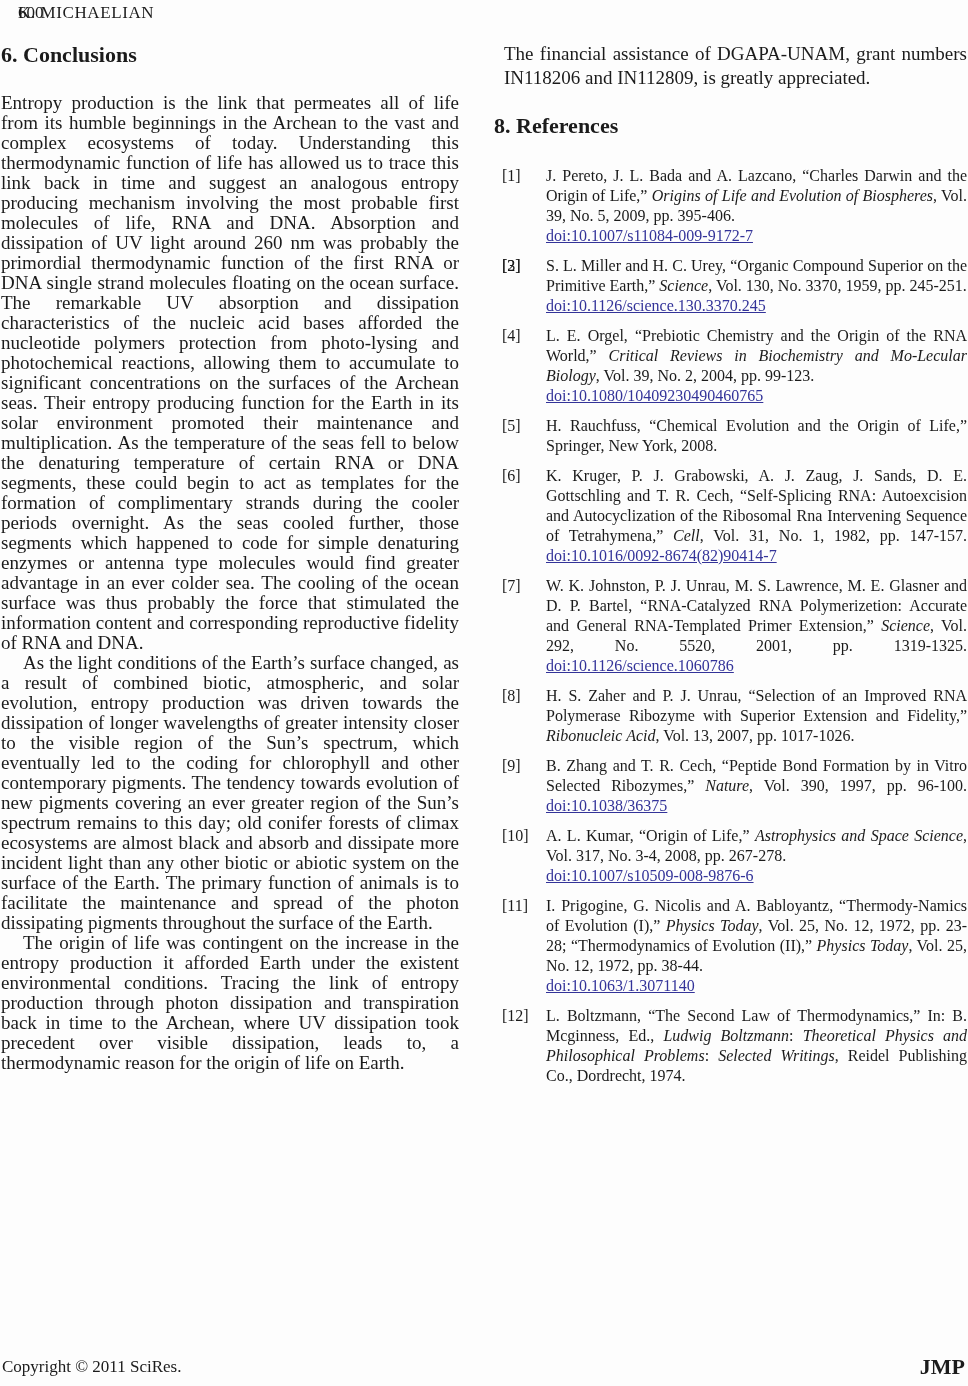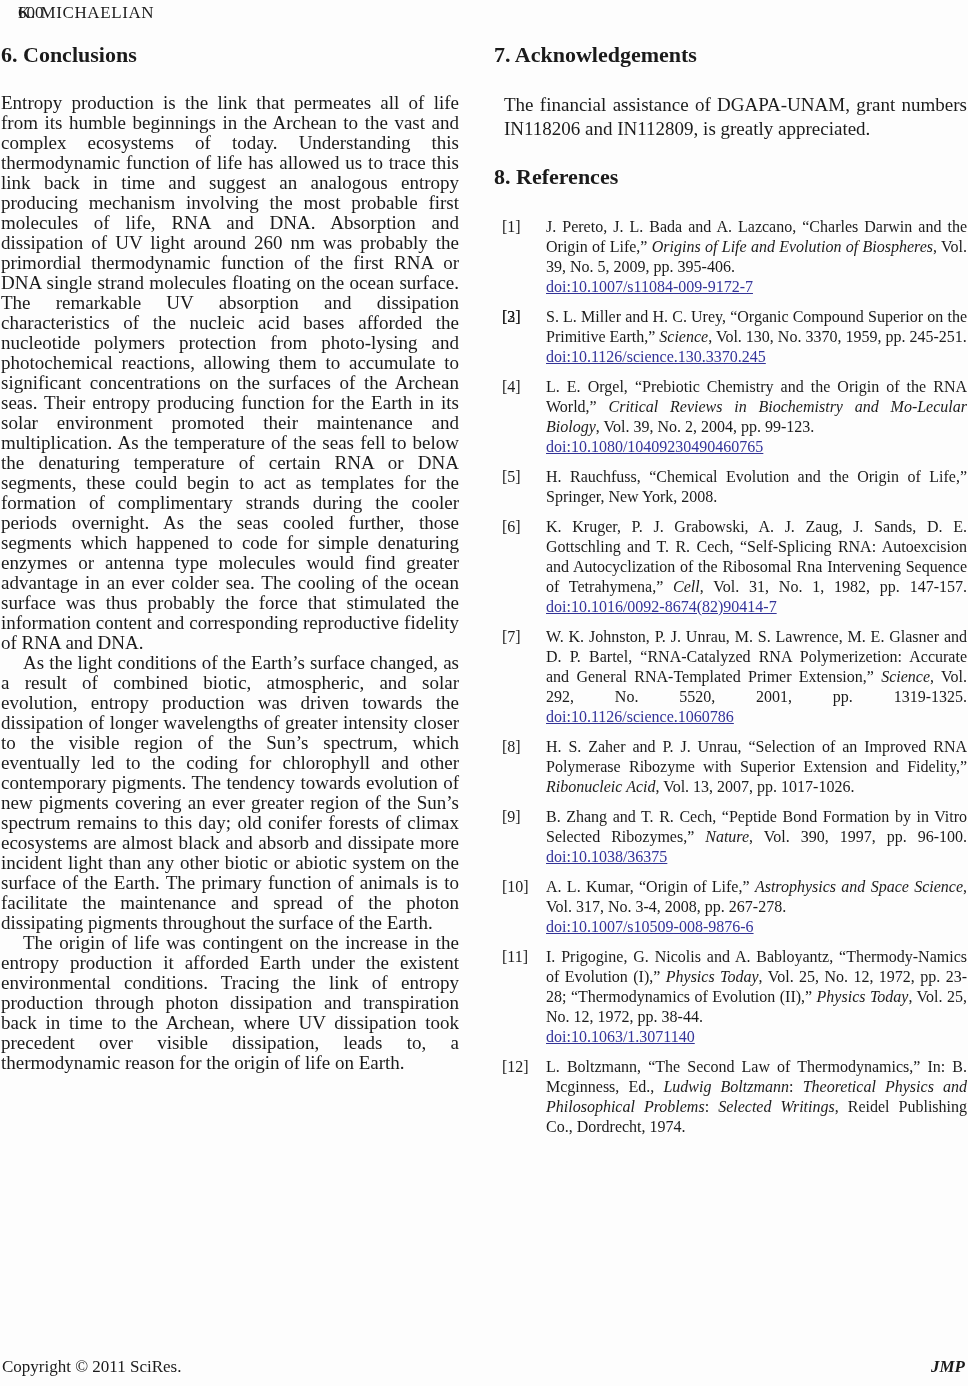--- a/index.html
+++ b/index.html
@@ -62,21 +62,21 @@
     color:#333399;
     text-decoration:underline;
     cursor:pointer;
   }
   
   .page-footer {
     position:absolute; left:2px; right:3px; top:1355px; height:26px;
     font-size:17px; line-height:24px;
   }
   .footer-left  { position:absolute; left:0; top:0; }
-  .footer-right { position:absolute; right:0; top:0; font-weight:bold; font-style:italic; font-size:17px; }
+  .footer-right { position:absolute; right:0; top:0; font-weight:bold; font-size:22px; }
 </style>
 </head>
 <body>
 
 <div class="page">
 
   <div class="running-header">
     <span class="page-number">600</span>
     <span class="running-title">K. MICHAELIAN</span>
   </div>
@@ -86,21 +86,20 @@
     <div class="col-left">
       <h2 class="section-heading">6. Conclusions</h2>
       <p class="body-par">Entropy production is the link that permeates all of life from its humble beginnings in the Archean to the vast and complex ecosystems of today. Understanding this thermodynamic function of life has allowed us to trace this link back in time and suggest an analogous entropy producing mechanism involving the most probable first molecules of life, RNA and DNA. Absorption and dissipation of UV light around 260 nm was probably the primordial thermodynamic function of the first RNA or DNA single strand molecules floating on the ocean surface. The remarkable UV absorption and dissipation characteristics of the nucleic acid bases afforded the nucleotide polymers protection from photo-lysing and photochemical reactions, allowing them to accumulate to significant concentrations on the surfaces of the Archean seas. Their entropy producing function for the Earth in its solar environment promoted their maintenance and multiplication. As the temperature of the seas fell to below the denaturing temperature of certain RNA or DNA segments, these could begin to act as templates for the formation of complimentary strands during the cooler periods overnight. As the seas cooled further, those segments which happened to code for simple denaturing enzymes or antenna type molecules would find greater advantage in an ever colder sea. The cooling of the ocean surface was thus probably the force that stimulated the information content and corresponding reproductive fidelity of RNA and DNA.</p>
       <p class="body-par indent">As the light conditions of the Earth’s surface changed, as a result of combined biotic, atmospheric, and solar evolution, entropy production was driven towards the dissipation of longer wavelengths of greater intensity closer to the visible region of the Sun’s spectrum, which eventually led to the coding for chlorophyll and other contemporary pigments. The tendency towards evolution of new pigments covering an ever greater region of the Sun’s spectrum remains to this day; old conifer forests of climax ecosystems are almost black and absorb and dissipate more incident light than any other biotic or abiotic system on the surface of the Earth. The primary function of animals is to facilitate the maintenance and spread of the photon dissipating pigments throughout the surface of the Earth.</p>
       <p class="body-par indent">The origin of life was contingent on the increase in the entropy production it afforded Earth under the existent environmental conditions. Tracing the link of entropy production through photon dissipation and transpiration back in time to the Archean, where UV dissipation took precedent over visible dissipation, leads to, a thermodynamic reason for the origin of life on Earth.</p>
     </div>
 
     <div class="col-gap"></div>
 
     <div class="col-right">
-      <h2 class="section-heading">7. Acknowledgements</h2>
       <p class="ack-par">The financial assistance of DGAPA-UNAM, grant numbers IN118206 and IN112809, is greatly appreciated.</p>
       <h2 class="section-heading refs-heading">8. References</h2>
       <div class="ref-list">
           <div class="ref"><span class="ref-label">[1]</span><span class="ref-body"><span>J. Pereto, J. L. Bada and A. Lazcano, “Charles Darwin and the Origin of Life,” </span><i>Origins of Life and Evolution of Biospheres</i><span>, Vol. 39, No. 5, 2009, pp. 395-406.</span><br><a class="doi" href="#">doi:10.1007/s11084-009-9172-7</a></span></div>
           <div class="ref"><span class="ref-label">[2]</span></div>
           <div class="ref"><span class="ref-label">[3]</span><span class="ref-body"><span>S. L. Miller and H. C. Urey, “Organic Compound Superior on the Primitive Earth,” </span><i>Science</i><span>, Vol. 130, No. 3370, 1959, pp. 245-251.</span><br><a class="doi" href="#">doi:10.1126/science.130.3370.245</a></span></div>
           <div class="ref"><span class="ref-label">[4]</span><span class="ref-body"><span>L. E. Orgel, “Prebiotic Chemistry and the Origin of the RNA World,” </span><i>Critical Reviews in Biochemistry and Mo-Lecular Biology</i><span>, Vol. 39, No. 2, 2004, pp. 99-123.</span><br><a class="doi" href="#">doi:10.1080/10409230490460765</a></span></div>
           <div class="ref"><span class="ref-label">[5]</span><span class="ref-body"><span>H. Rauchfuss, “Chemical Evolution and the Origin of Life,” Springer, New York, 2008.</span></span></div>
           <div class="ref"><span class="ref-label">[6]</span><span class="ref-body"><span>K. Kruger, P. J. Grabowski, A. J. Zaug, J. Sands, D. E. Gottschling and T. R. Cech, “Self-Splicing RNA: Autoexcision and Autocyclization of the Ribosomal Rna Intervening Sequence of Tetrahymena,” </span><i>Cell</i><span>, Vol. 31, No. 1, 1982, pp. 147-157. </span><a class="doi" href="#">doi:10.1016/0092-8674(82)90414-7</a></span></div>
           <div class="ref"><span class="ref-label">[7]</span><span class="ref-body"><span>W. K. Johnston, P. J. Unrau, M. S. Lawrence, M. E. Glasner and D. P. Bartel, “RNA-Catalyzed RNA Polymerizetion: Accurate and General RNA-Templated Primer Extension,” </span><i>Science</i><span>, Vol. 292, No. 5520, 2001, pp. 1319-1325. </span><a class="doi" href="#">doi:10.1126/science.1060786</a></span></div>

